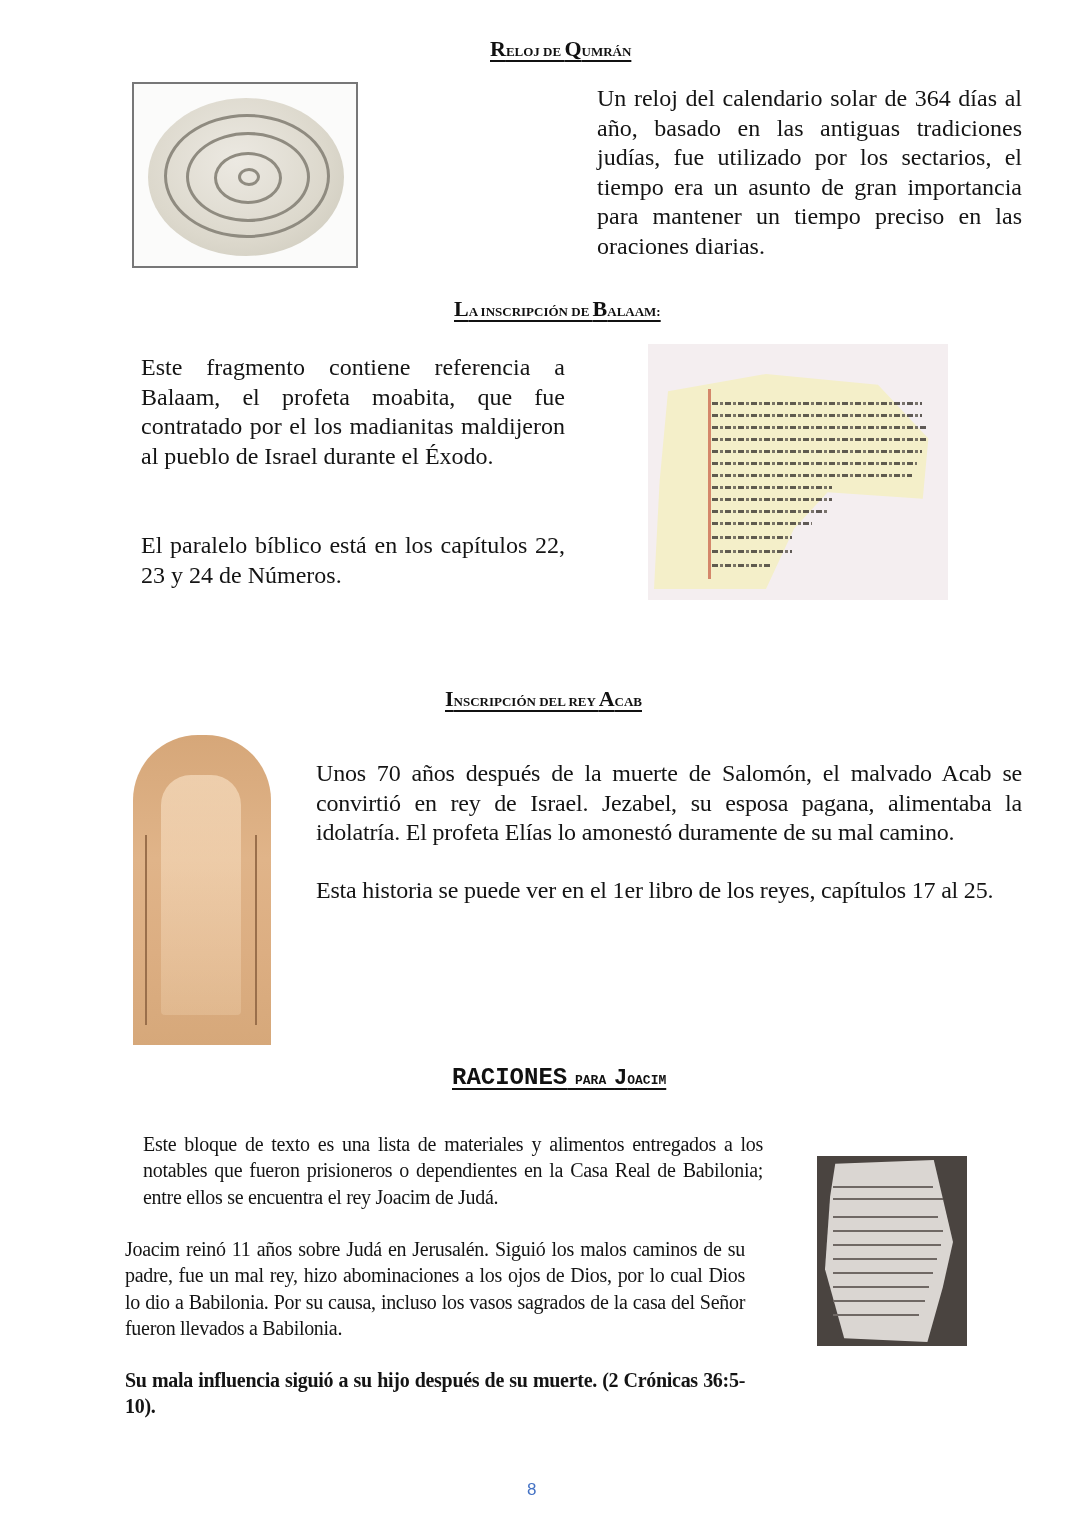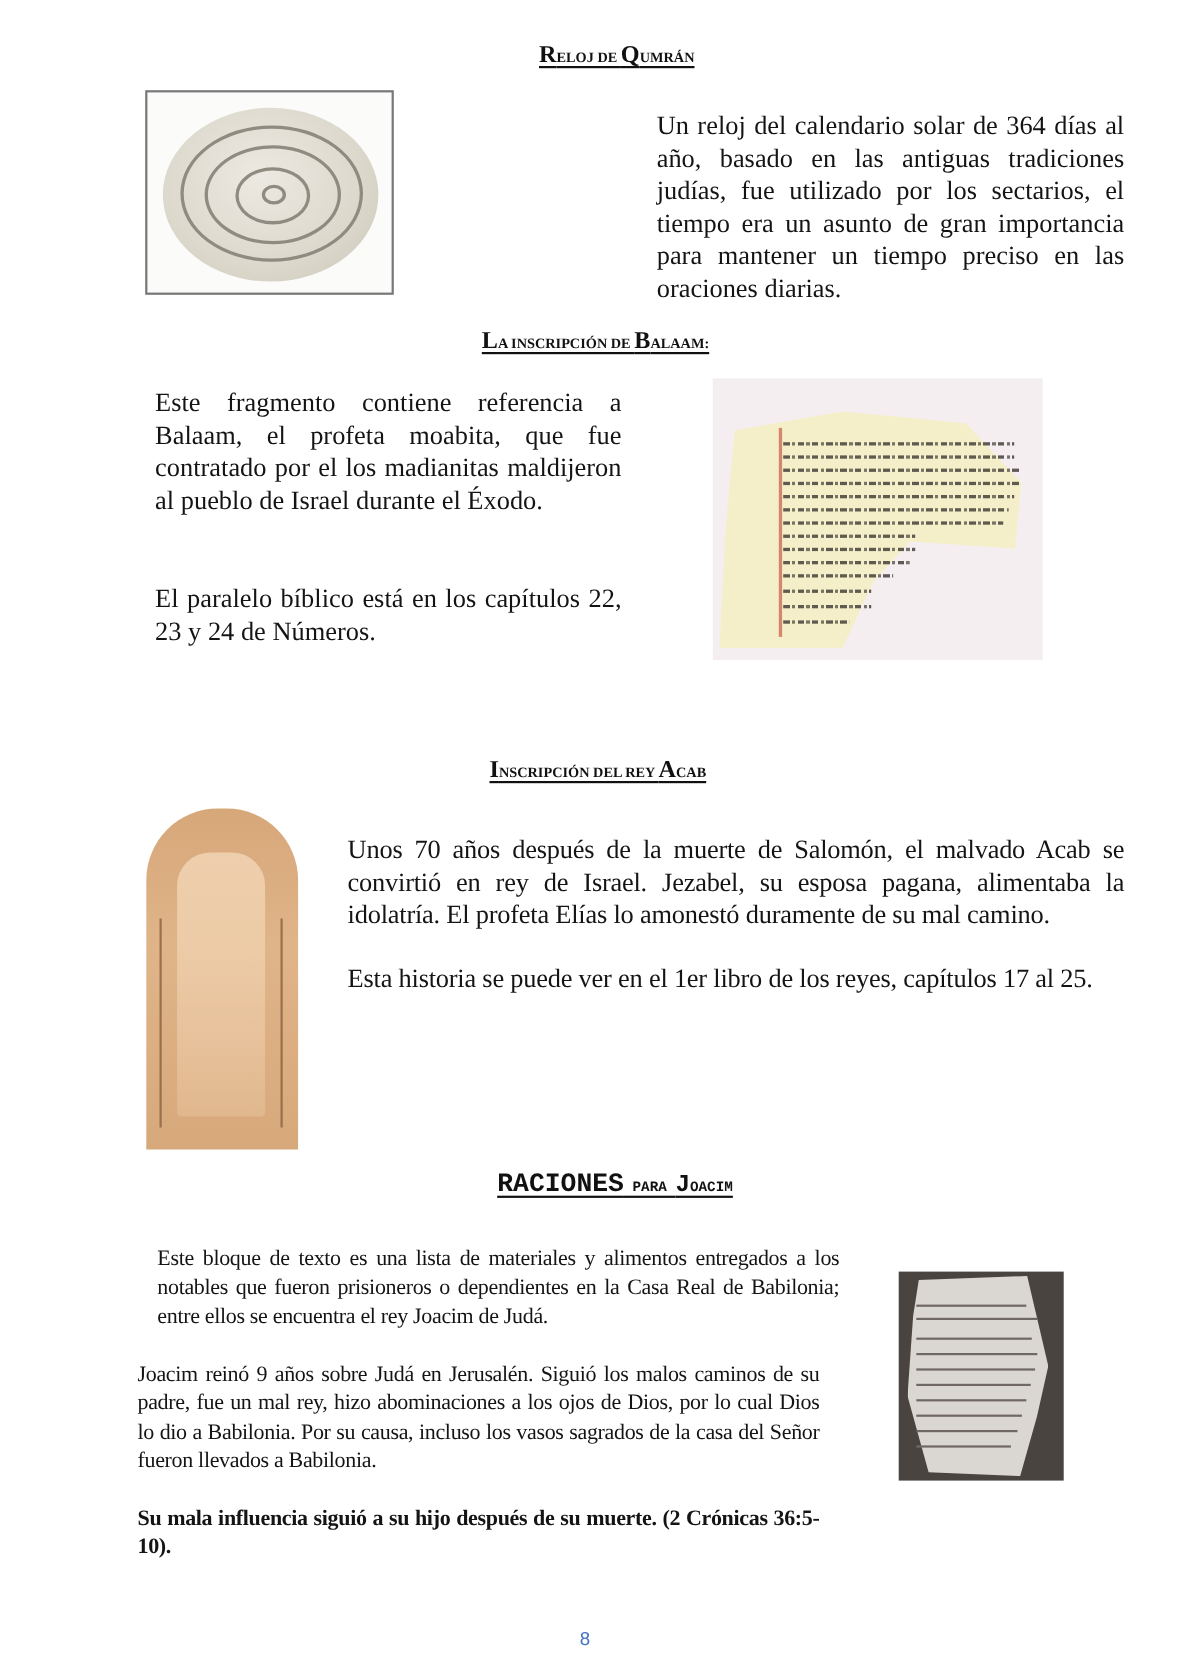--- a/index.html
+++ b/index.html
@@ -54,23 +54,23 @@
 </div>
 
 <div id="img-qumran" class="img">
   <div class="stone"></div>
   <div class="ring" style="left:30px; top:30px; width:160px; height:118px;"></div>
   <div class="ring" style="left:52px; top:48px; width:118px; height:84px;"></div>
   <div class="ring" style="left:80px; top:68px; width:62px; height:46px;"></div>
   <div class="ring" style="left:104px; top:84px; width:16px; height:12px;"></div>
 </div>
 
-<p class="abs para p24" style="left:597px; top:101px; width:425px;">Un reloj del calendario solar de 364 días al año, basado en las antiguas tradiciones judías, fue utilizado por los sectarios, el tiempo era un asunto de gran importancia para mantener un tiempo preciso en las oraciones diarias.</p>
+<p class="abs para p24" style="left:597px; top:84px; width:425px;">Un reloj del calendario solar de 364 días al año, basado en las antiguas tradiciones judías, fue utilizado por los sectarios, el tiempo era un asunto de gran importancia para mantener un tiempo preciso en las oraciones diarias.</p>
 
-<div class="abs heading" style="left:438px; top:296px;">
+<div class="abs heading" style="left:454px; top:296px;">
   <span class="big">L</span><span class="sc">A INSCRIPCIÓN DE </span><span class="big">B</span><span class="sc">ALAAM:</span>
 </div>
 
 <p class="abs para p24" style="left:141px; top:353px; width:424px;">Este fragmento contiene referencia a Balaam, el profeta moabita, que fue contratado por el los madianitas maldijeron al pueblo de Israel durante el Éxodo.</p>
 <p class="abs para p24" style="left:141px; top:531px; width:424px;">El paralelo bíblico está en los capítulos 22, 23 y 24 de Números.</p>
 
 <div id="img-balaam" class="img">
   <div class="plaster"></div>
   <div class="redline"></div>
   <div class="line" style="left:64px; top:58px; width:210px;"></div>
@@ -100,21 +100,21 @@
 </div>
 
 <p class="abs para p24" style="left:316px; top:759px; width:706px; letter-spacing:-0.2px;">Unos 70 años después de la muerte de Salomón, el malvado Acab se convirtió en rey de Israel. Jezabel, su esposa pagana, alimentaba la idolatría. El profeta Elías lo amonestó duramente de su mal camino.</p>
 <p class="abs para p24" style="left:316px; top:876px; width:706px; letter-spacing:-0.2px;">Esta historia se puede ver en el 1er libro de los reyes, capítulos 17 al 25.</p>
 
 <div class="abs heading" style="left:452px; top:1064px;font-family:Liberation Mono, monospace;">
   <span class="xbig">RACIONES</span><span class="sc"> PARA </span><span class="big">J</span><span class="sc">OACIM</span>
 </div>
 
 <p class="abs para p20" style="left:125px; top:1131px; width:620px; letter-spacing:-0.3px;margin-left:18px;">Este bloque de texto es una lista de materiales y alimentos entregados a los notables que fueron prisioneros o dependientes en la Casa Real de Babilonia; entre ellos se encuentra el rey Joacim de Judá.</p>
-<p class="abs para p20" style="left:125px; top:1236px; width:620px; letter-spacing:-0.3px;">Joacim reinó 9 años sobre Judá en Jerusalén. Siguió los malos caminos de su padre, fue un mal rey, hizo abominaciones a los ojos de Dios, por lo cual Dios lo dio a Babilonia. Por su causa, incluso los vasos sagrados de la casa del Señor fueron llevados a Babilonia.</p>
+<p class="abs para p20" style="left:125px; top:1236px; width:620px; letter-spacing:-0.3px;">Joacim reinó 11 años sobre Judá en Jerusalén. Siguió los malos caminos de su padre, fue un mal rey, hizo abominaciones a los ojos de Dios, por lo cual Dios lo dio a Babilonia. Por su causa, incluso los vasos sagrados de la casa del Señor fueron llevados a Babilonia.</p>
 <p class="abs para p20" style="left:125px; top:1367px; width:620px; letter-spacing:-0.3px;font-weight:bold;">Su mala influencia siguió a su hijo después de su muerte. (2 Crónicas 36:5-10).</p>
 
 <div id="img-joacim" class="img">
   <div class="tablet"></div>
   <div class="tline" style="top:30px; width:100px;"></div>
   <div class="tline" style="top:42px; width:110px;"></div>
   <div class="tline" style="top:60px; width:105px;"></div>
   <div class="tline" style="top:74px; width:110px;"></div>
   <div class="tline" style="top:88px; width:108px;"></div>
   <div class="tline" style="top:102px; width:104px;"></div>

